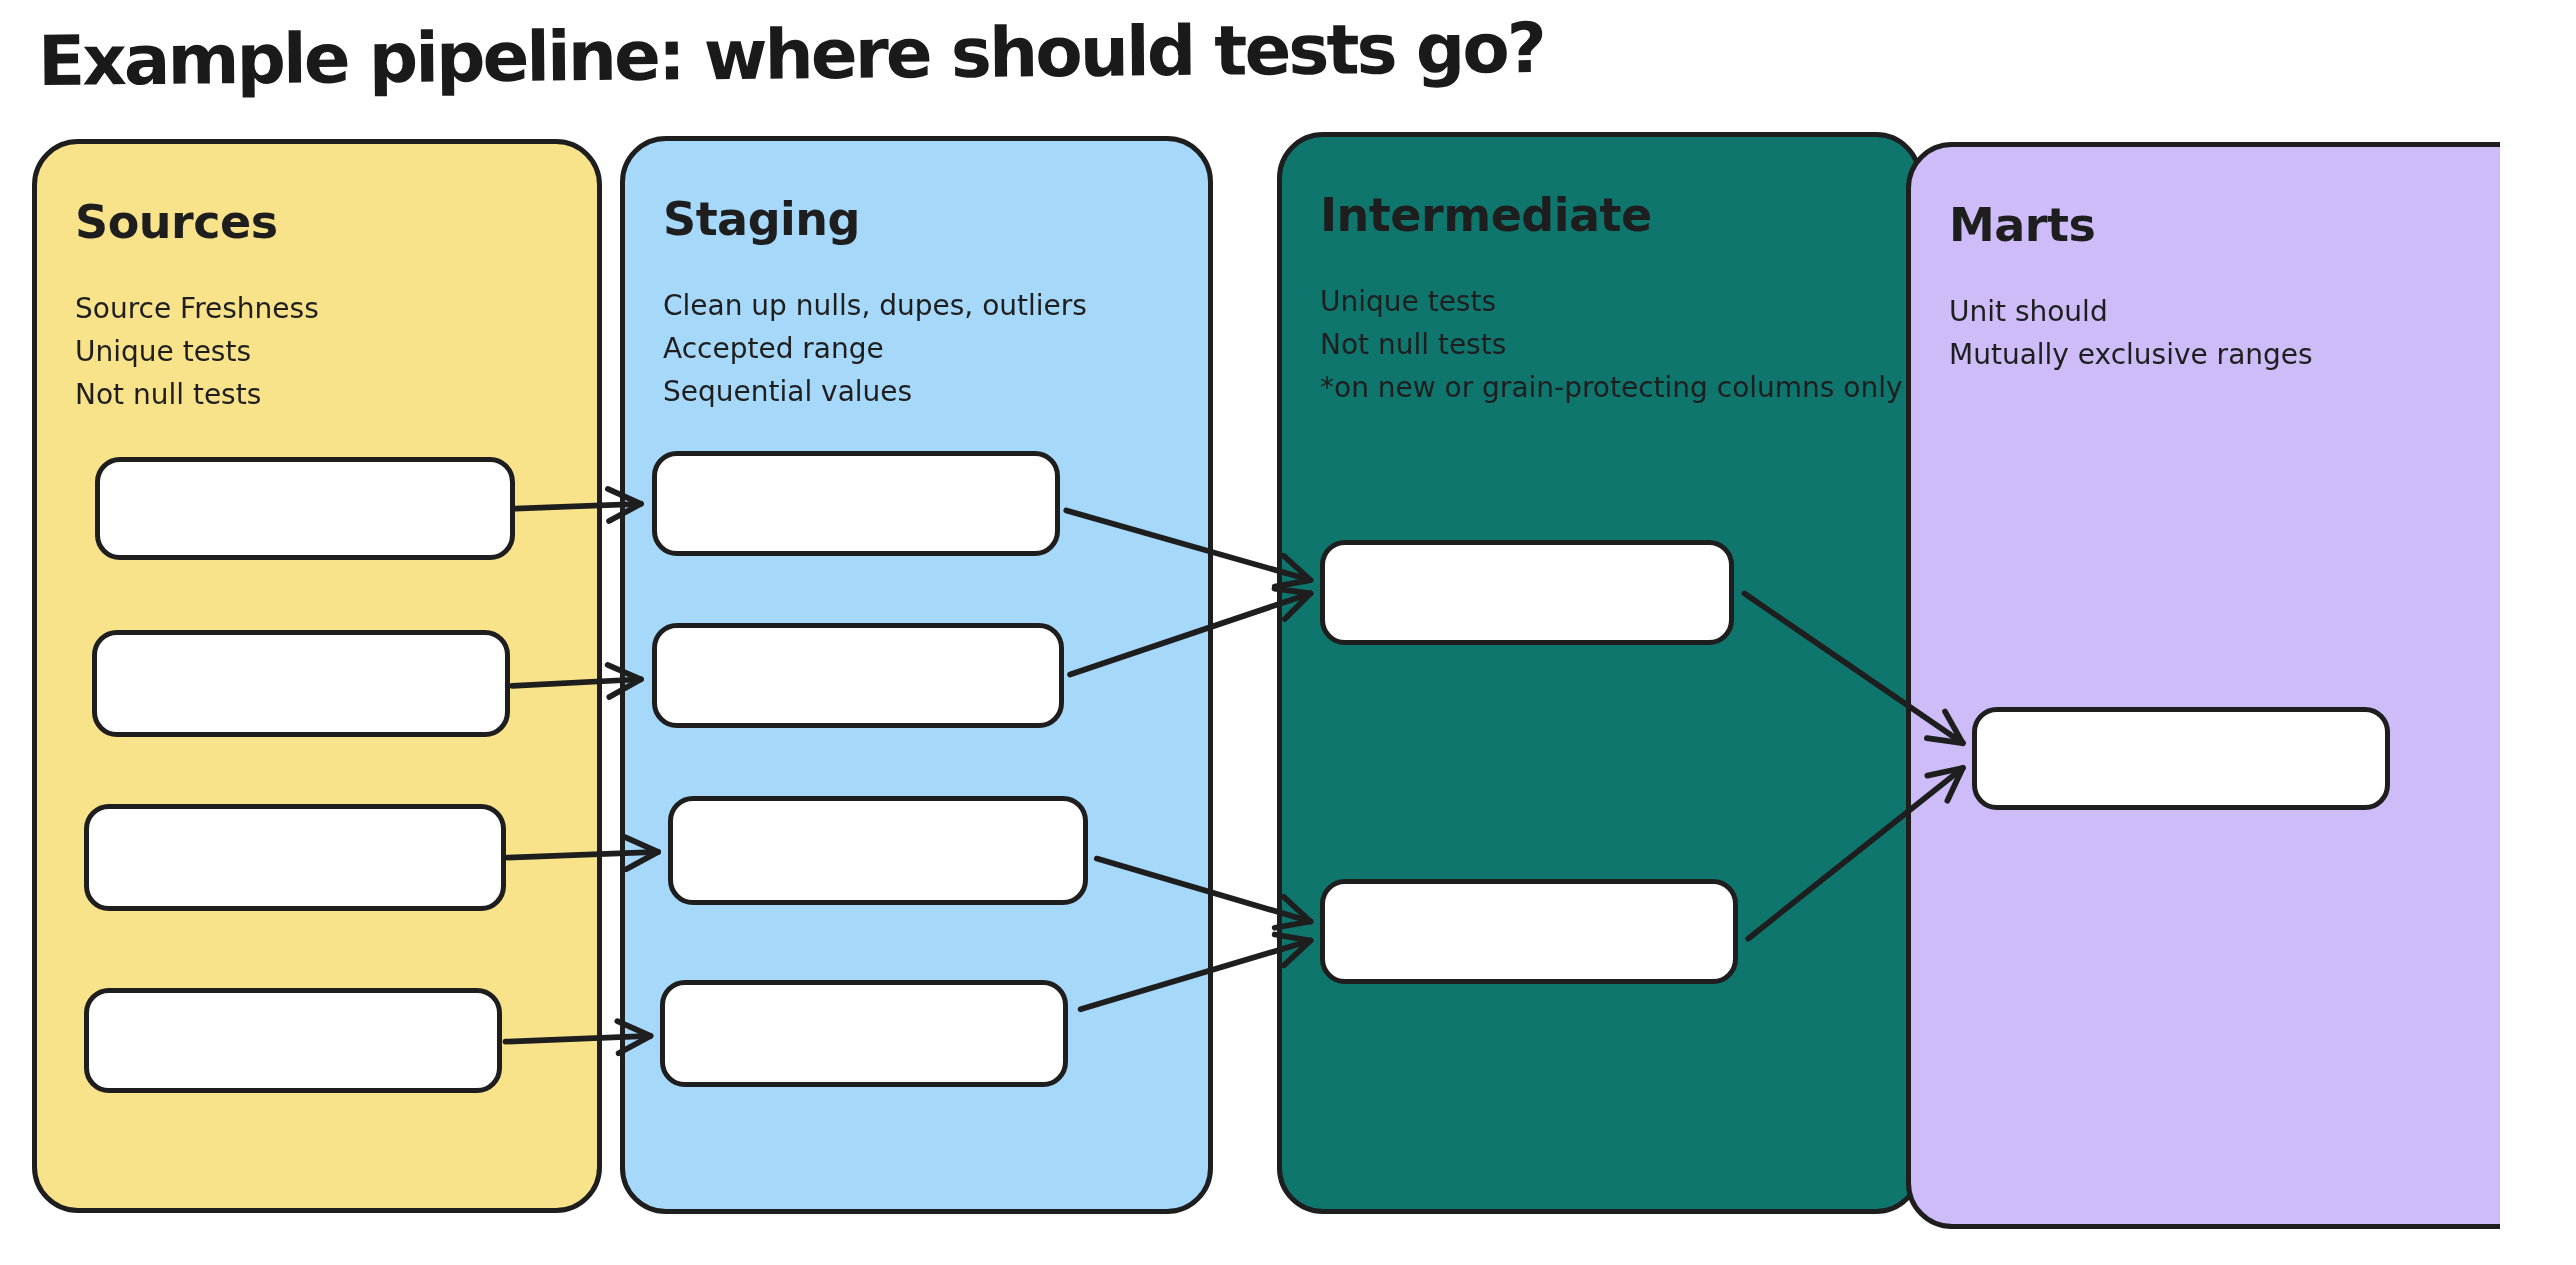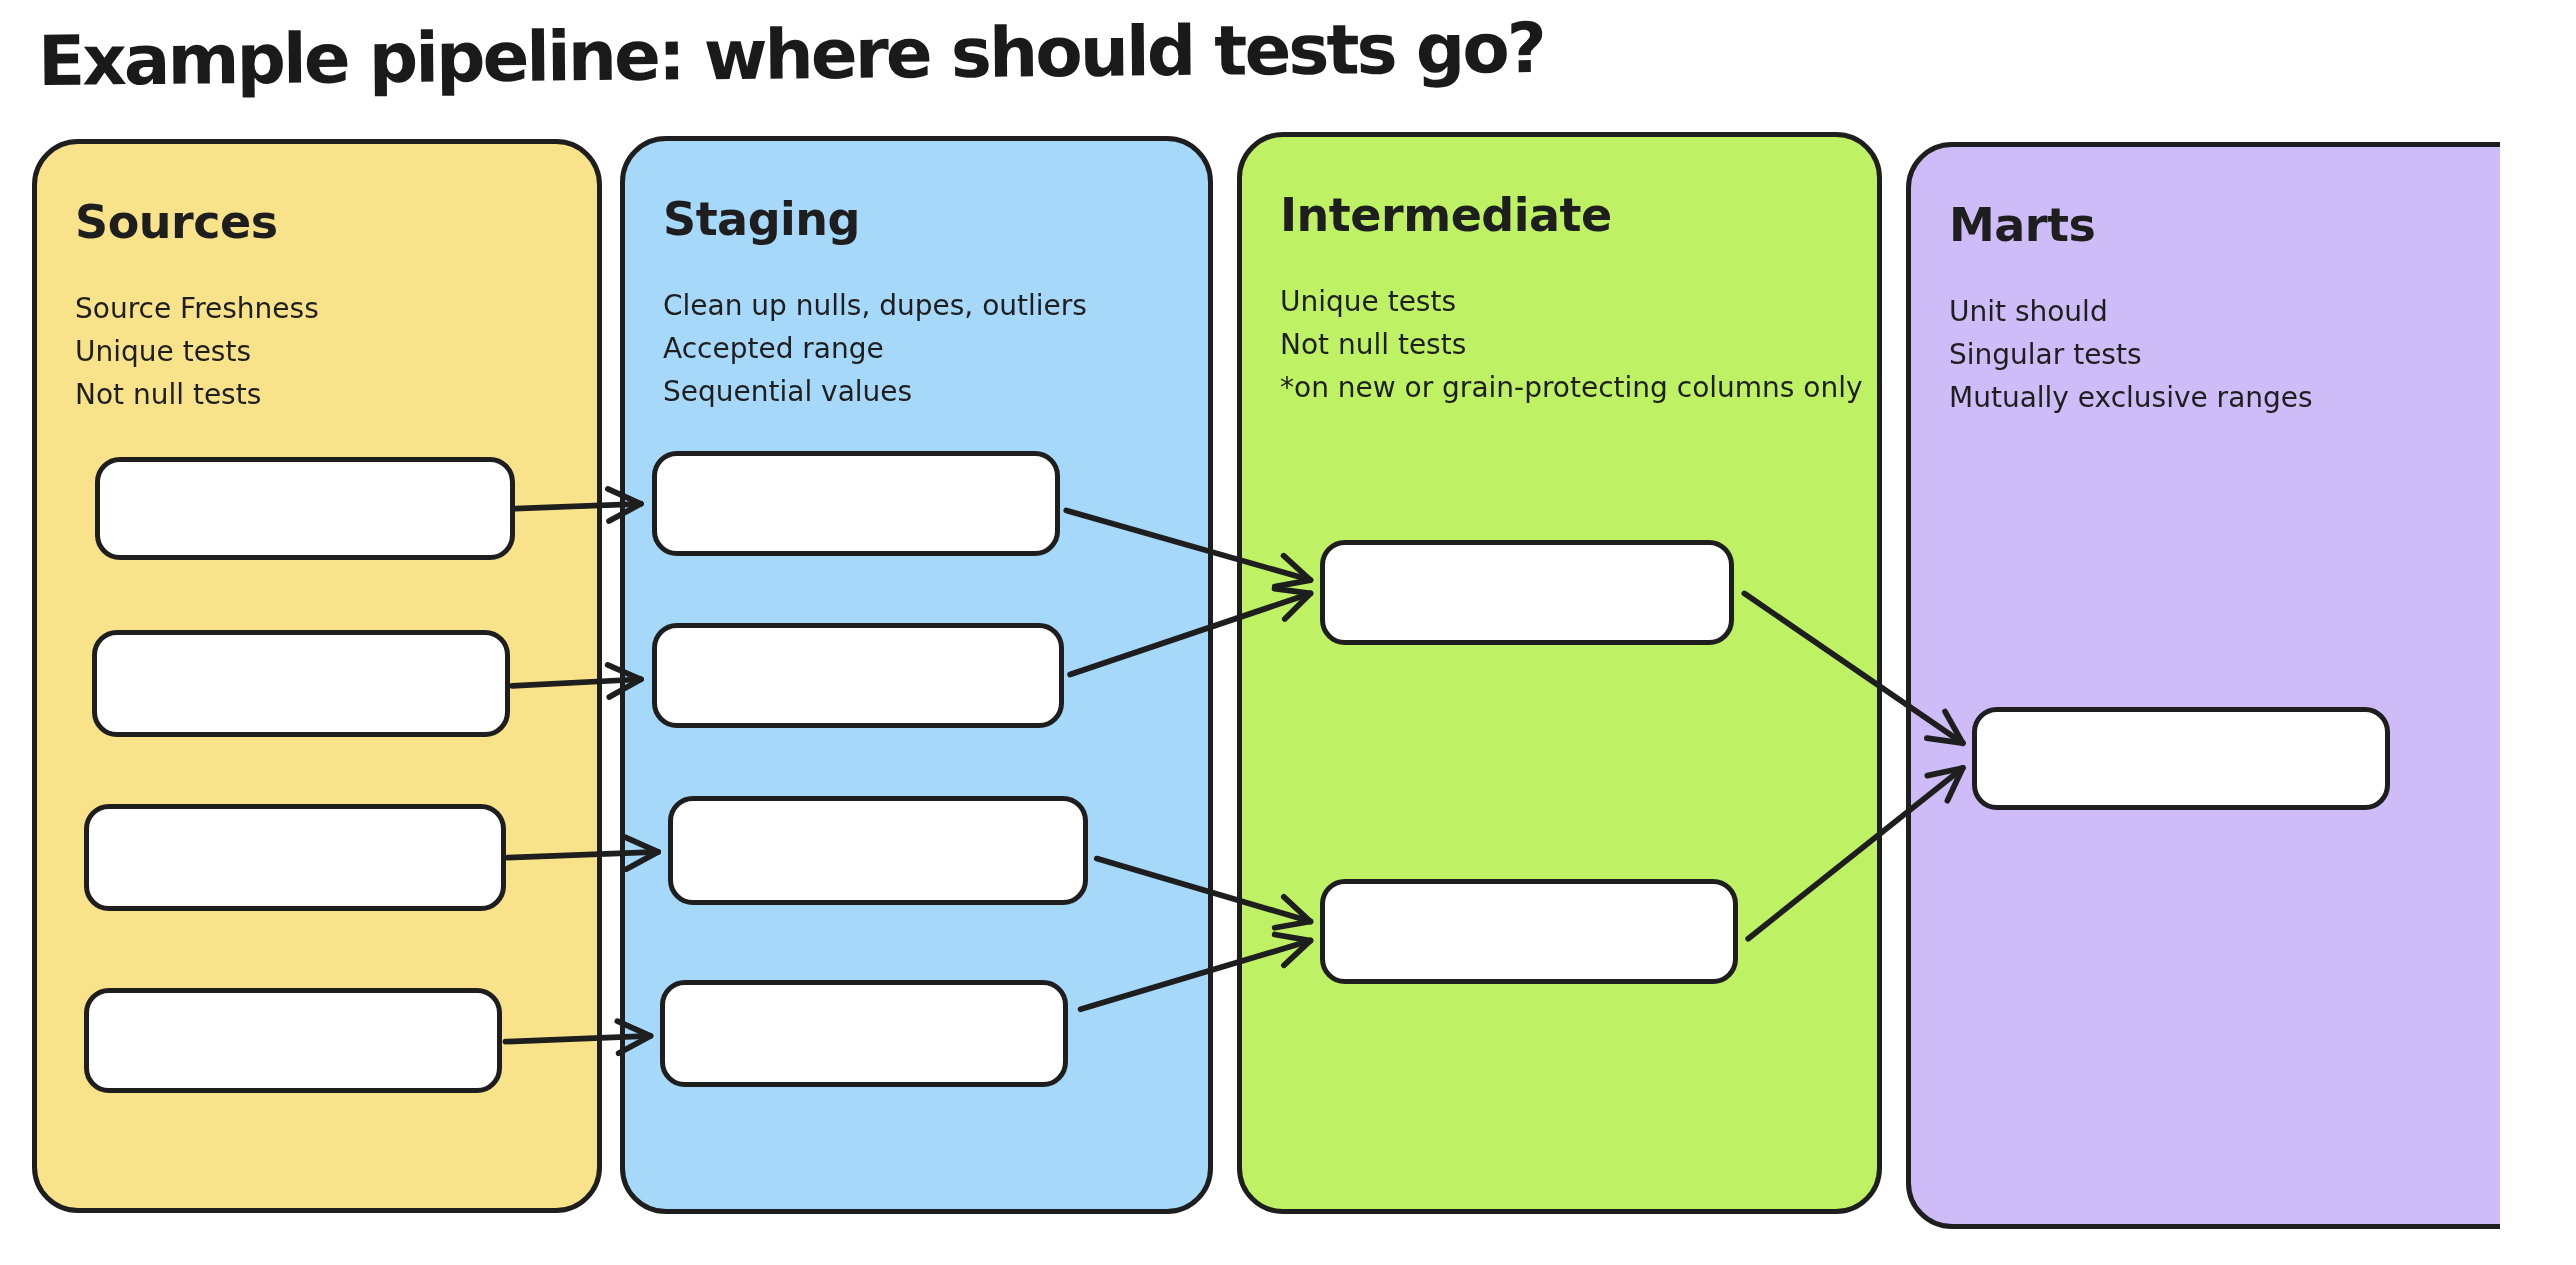--- a/index.html
+++ b/index.html
@@ -54,34 +54,33 @@
 
   <section class="col col-staging" style="background-color: rgb(166, 216, 250);">
     <h2 class="col-title">Staging</h2>
     <div class="col-notes">
       <div class="note">Clean up nulls, dupes, outliers</div>
       <div class="note">Accepted range</div>
       <div class="note">Sequential values</div>
     </div>
   </section>
 
-  <section class="col col-intermediate" style="background-color: #bef264;">
+  <section class="col col-intermediate" style="background-color: #0f766e; margin-left: 40px;">
     <h2 class="col-title">Intermediate</h2>
     <div class="col-notes">
       <div class="note">Unique tests</div>
       <div class="note">Not null tests</div>
       <div class="note">*on new or grain-protecting columns only</div>
     </div>
   </section>
 
   <section class="col col-marts" style="background-color: rgb(205, 188, 248); margin-top: 16px;">
     <h2 class="col-title">Marts</h2>
     <div class="col-notes">
       <div class="note">Unit should</div>
-      <div class="note">Singular tests</div>
       <div class="note">Mutually exclusive ranges</div>
     </div>
   </section>
 
   <svg class="arrows" id="arrows" viewBox="0 0 2701 1327">
       <g>
         <line x1="540" y1="533" x2="672" y2="528"></line>
         <line x1="672" y1="528" x2="637.3358480728023" y2="512.4309097514288"></line>
         <line x1="672" y1="528" x2="638.6129646252966" y2="546.1467867372796"></line>
       </g>

